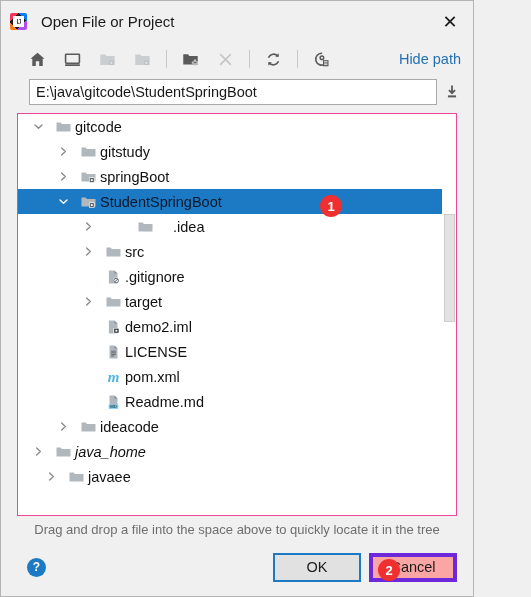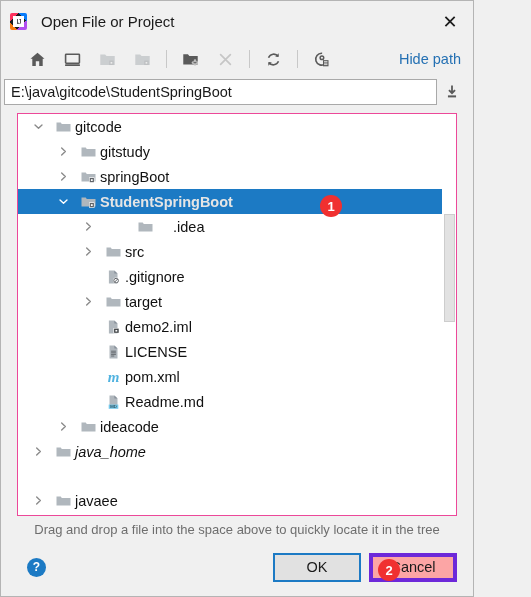--- a/index.html
+++ b/index.html
@@ -116,21 +116,21 @@
     cursor: pointer;
     white-space: nowrap;
   }
 
   
   .pathrow {
     height: 30px;
     min-height: 30px;
     display: flex;
     align-items: center;
-    padding: 0 8px 0 3px;
+    padding: 0 8px 0 28px;
   }
   .path-input {
     flex: 1 1 auto;
     height: 26px;
     box-sizing: border-box;
     border: 1px solid #a9a9a9;
     background: #ffffff;
     font-size: 14.5px;
     font-family: "Liberation Sans", sans-serif;
     color: #1a1a1a;
@@ -166,22 +166,21 @@
     display: flex;
     align-items: center;
     white-space: nowrap;
     cursor: default;
     font-size: 14.5px;
     color: #111111;
     position: relative;
   }
   .row.sel {
     background: #1c7ac4;
-    color: #e5e5e5;
-    font-weight: bold;
+    color: #0f172a;
   }
   .twisty {
     width: 16px;
     height: 16px;
     flex: 0 0 auto;
     display: flex;
     align-items: center;
     justify-content: center;
     cursor: pointer;
   }
@@ -577,21 +576,21 @@
             </svg>
           </span>
           <span style="width: 9px;"></span>
           <span class="ficon">
             <svg width="17" height="16" viewBox="0 0 16 16">
               <path d="M1 3.6h4.2l1.1 1.3H15v7.5H1z" fill="#b0b7bd"></path>
             </svg>
           </span>
           <span class="label">java_home</span>
         </div>
-        <div class="row" style="padding-left: 12px; margin-top: 24px;">
+        <div class="row" style="padding-left: 25px;">
           <span class="twisty">
             <svg width="11" height="11" viewBox="0 0 12 12">
               <path d="M4 2.2 8 6l-4 3.8" fill="none" stroke="#8a8a8a" stroke-width="1.5" stroke-linecap="round" stroke-linejoin="round"></path>
             </svg>
           </span>
           <span style="width: 9px;"></span>
           <span class="ficon">
             <svg width="17" height="16" viewBox="0 0 16 16">
               <path d="M1 3.6h4.2l1.1 1.3H15v7.5H1z" fill="#b0b7bd"></path>
             </svg>

